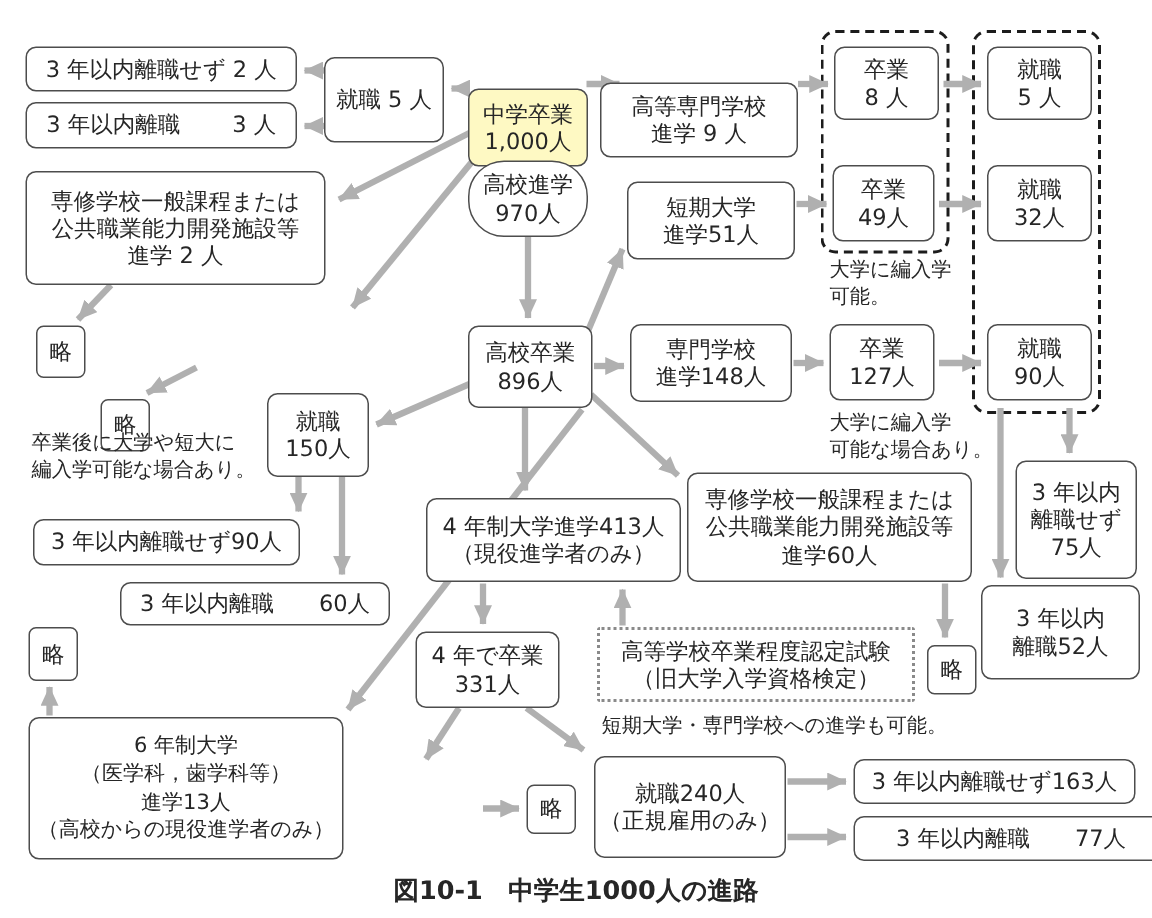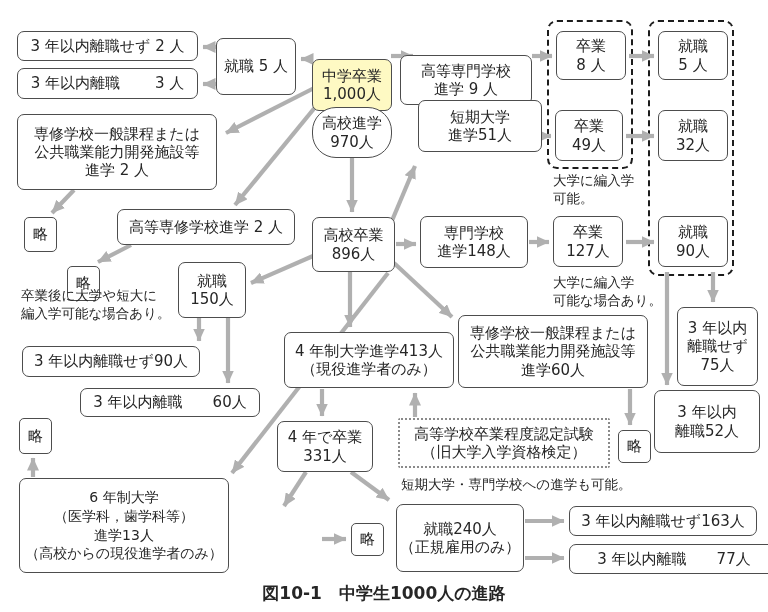--- a/index.html
+++ b/index.html
@@ -90,31 +90,30 @@
   <div class="node" style="left:17px;top:31px;width:181px;height:30px;">3 年以内離職せず 2 人</div>
   <div class="node" style="left:17px;top:68px;width:181px;height:31px;">3 年以内離職　　 3 人</div>
   <div class="node" style="left:400px;top:30px;width:132px;height:50px;margin-top:25px;">高等専門学校
 進学 9 人</div>
   <div class="node" style="left:556px;top:31px;width:70px;height:49px;">卒業
 8 人</div>
   <div class="node" style="left:658px;top:31px;width:70px;height:49px;">就職
 5 人</div>
   <div class="node" style="left:312px;top:107px;width:80px;height:51px;border-radius:24px;">高校進学
 970人</div>
-  <div class="node" style="left:418px;top:100px;width:124px;height:52px;">短期大学
+  <div class="node" style="left:418px;top:121px;width:112px;height:52px;">短期大学
 進学51人</div>
   <div class="node" style="left:555px;top:110px;width:68px;height:51px;">卒業
 49人</div>
   <div class="node" style="left:658px;top:110px;width:70px;height:51px;">就職
 32人</div>
   <div class="node" style="left:17px;top:114px;width:200px;height:76px;">専修学校一般課程または
 公共職業能力開発施設等
 進学 2 人</div>
   <div class="node small" style="left:24px;top:217px;width:33px;height:35px;">略</div>
-  <div class="node" style="left:117px;top:209px;width:178px;height:36px;">高等専修学校進学 2 人</div>
   <div class="node" style="left:312px;top:217px;width:83px;height:55px;">高校卒業
 896人</div>
   <div class="node" style="left:420px;top:216px;width:108px;height:52px;">専門学校
 進学148人</div>
   <div class="node" style="left:553px;top:216px;width:70px;height:51px;">卒業
 127人</div>
   <div class="node" style="left:658px;top:216px;width:70px;height:51px;">就職
 90人</div>
   <div class="node small" style="left:67px;top:266px;width:33px;height:35px;">略</div>
   <div class="node" style="left:178px;top:262px;width:68px;height:56px;">就職

